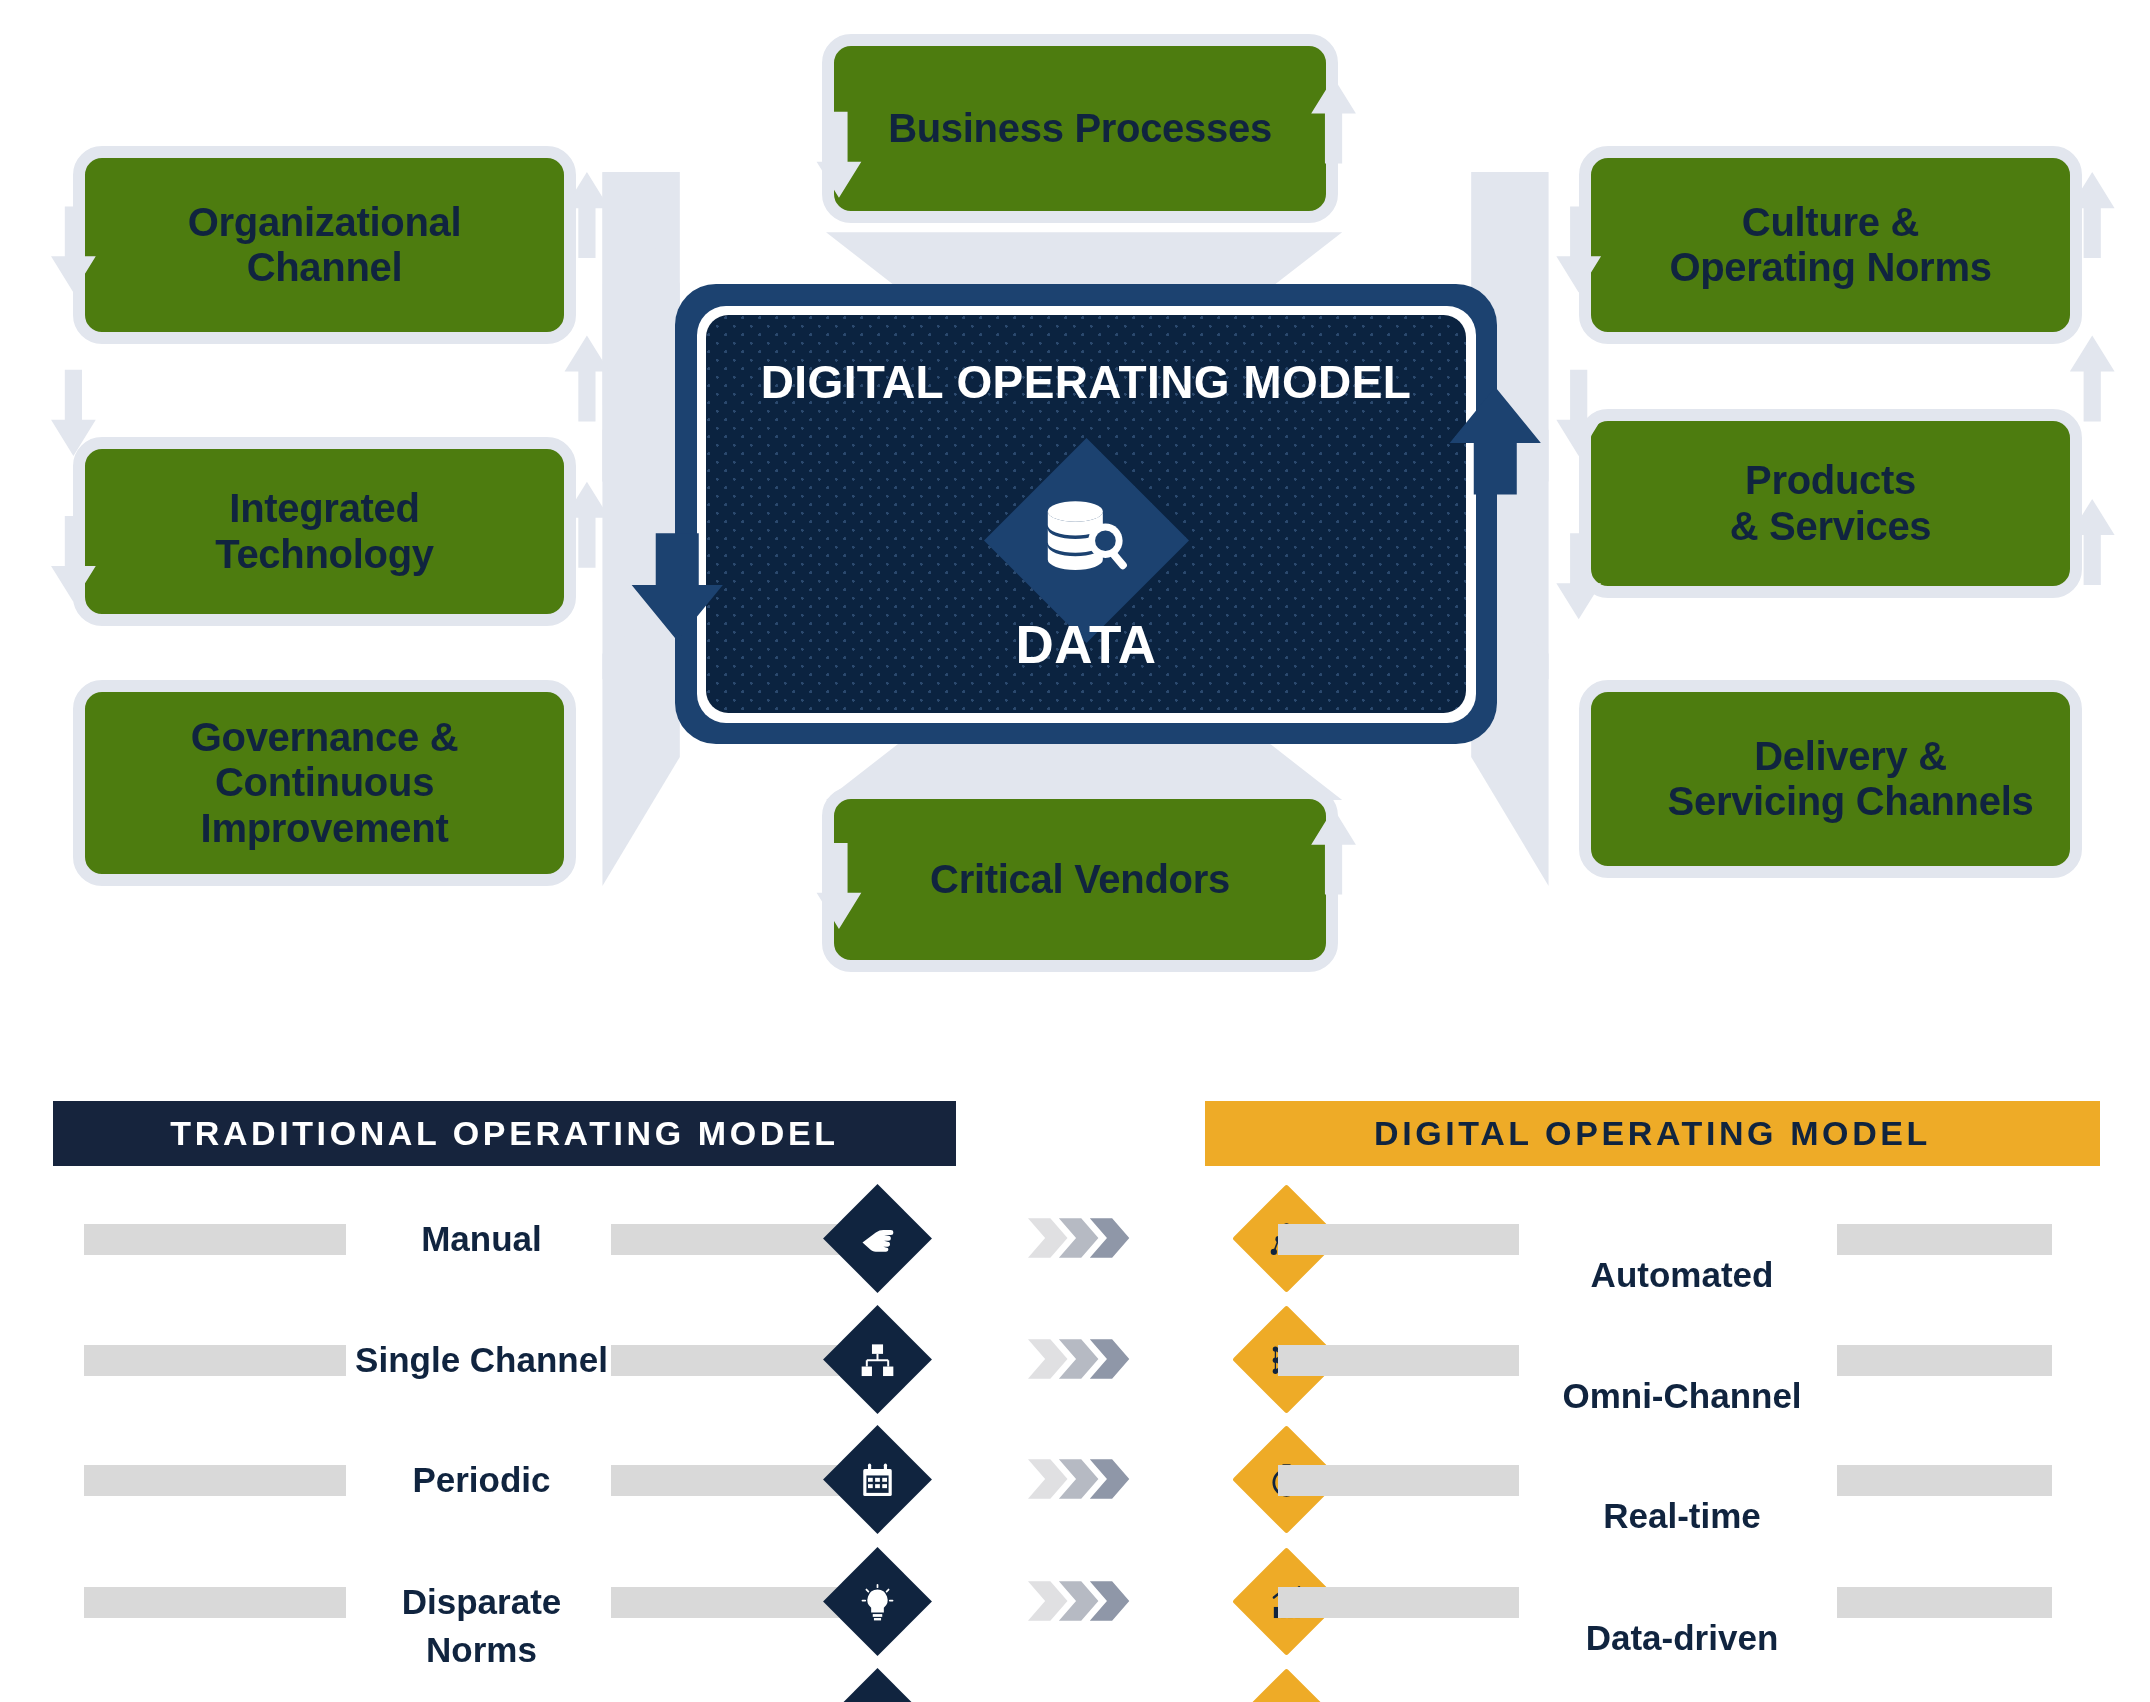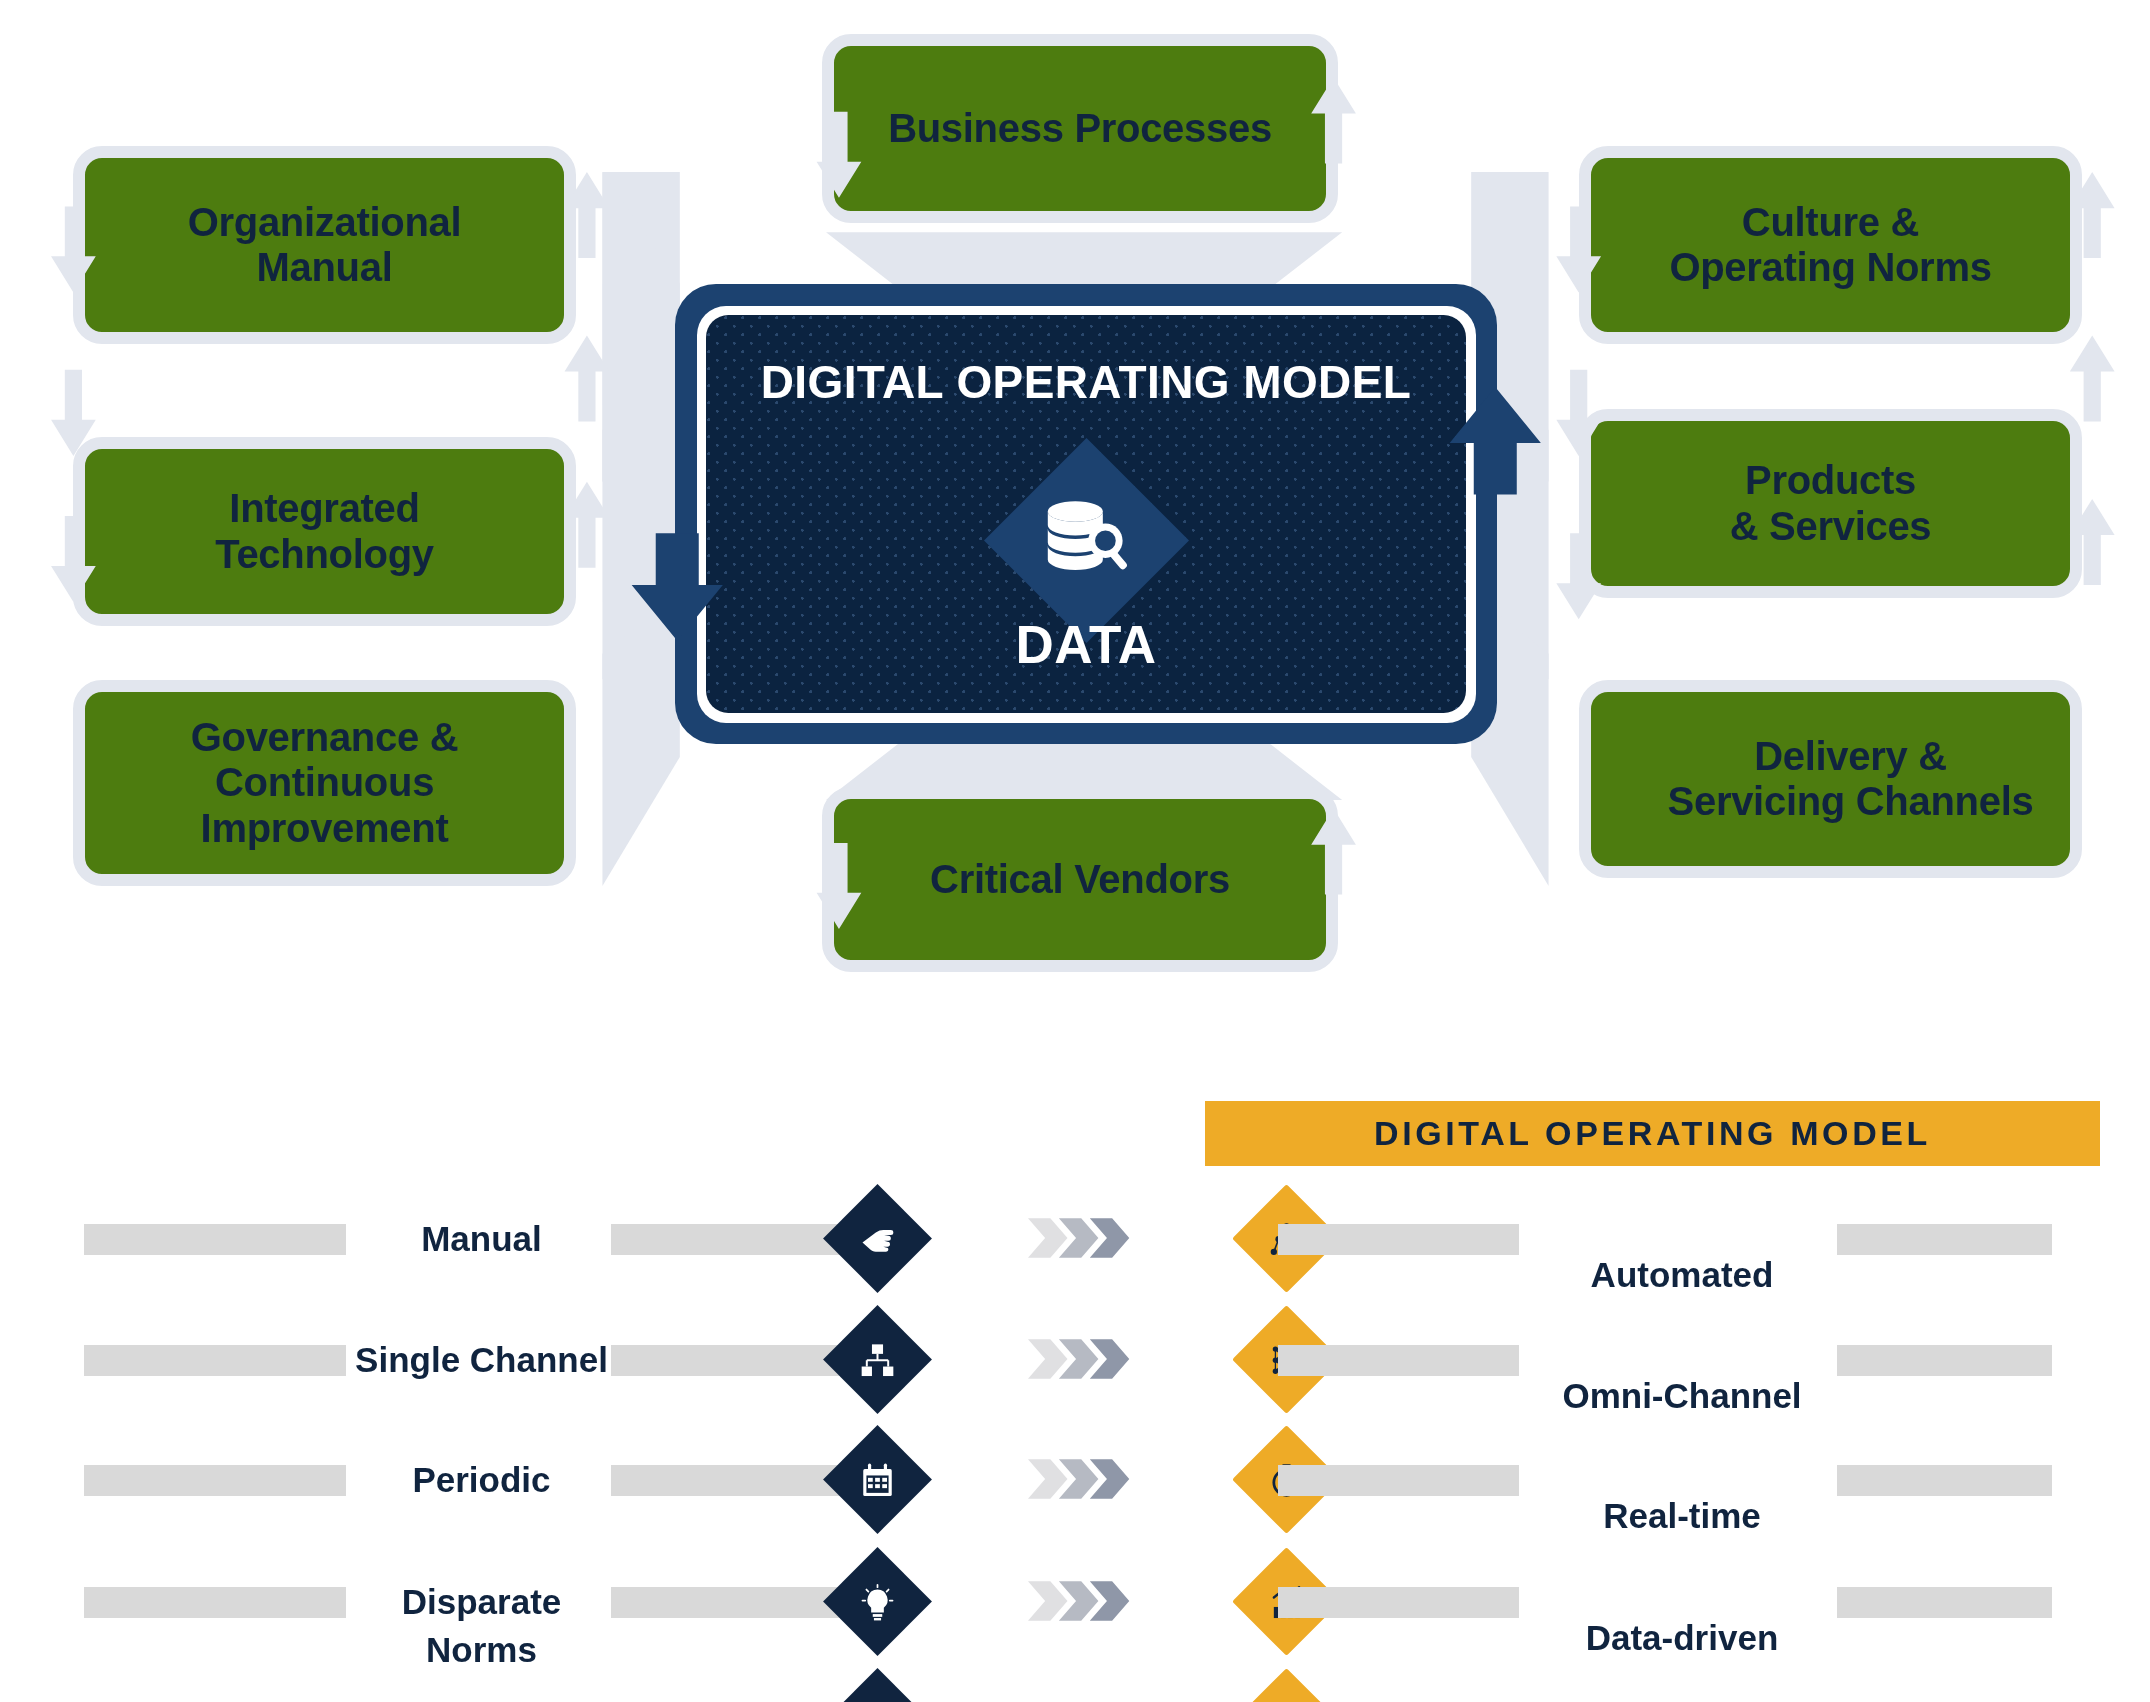--- a/index.html
+++ b/index.html
@@ -207,21 +207,21 @@
         <polygon points="1825,430 1845,430 1845,488 1861,488 1835,530 1809,488 1825,488"></polygon>
         <polygon points="2422,490 2442,490 2442,432 2458,432 2432,390 2406,432 2422,432"></polygon>
 
         <polygon points="1825,620 1845,620 1845,678 1861,678 1835,720 1809,678 1825,678"></polygon>
         <polygon points="2422,680 2442,680 2442,622 2458,622 2432,580 2406,622 2422,622"></polygon>
       </g>
     </svg>
 
     <div class="sat" style="left:73px; top:146px; width:503px; height:198px;">
       <div class="sat-label">Organizational
-Manual</div>
+Channel</div>
     </div>
 
     <div class="sat" style="left:73px; top:409px; width:503px; height:189px;margin-top:28px;">
       <div class="sat-label">Integrated
 Technology</div>
     </div>
 
     <div class="sat" style="left:73px; top:680px; width:503px; height:206px;">
       <div class="sat-label">Governance &amp;
 Continuous
@@ -266,20 +266,23 @@
             <rect x="88" y="63" width="9" height="24" rx="4" fill="#ffffff" transform="rotate(-40 92 75)"></rect>
           </svg>
           <div id="center-sub">DATA</div>
         </div>
       </div>
     </div>
   </div>
 
   <div id="compare">
 
+    <div class="panel-header" id="trad-header">
+      <span class="panel-header-text">TRADITIONAL OPERATING MODEL</span>
+    </div>
 
     <div class="panel-header" id="dig-header">
       <span class="panel-header-text">DIGITAL OPERATING MODEL</span>
     </div>
 
     <div class="row" style="top:126px;">
       <div class="bar bar-left-1"></div>
       <div class="rowlabel label-left">Manual</div>
       <div class="bar bar-left-2"></div>
       <div class="dia dia-trad">

